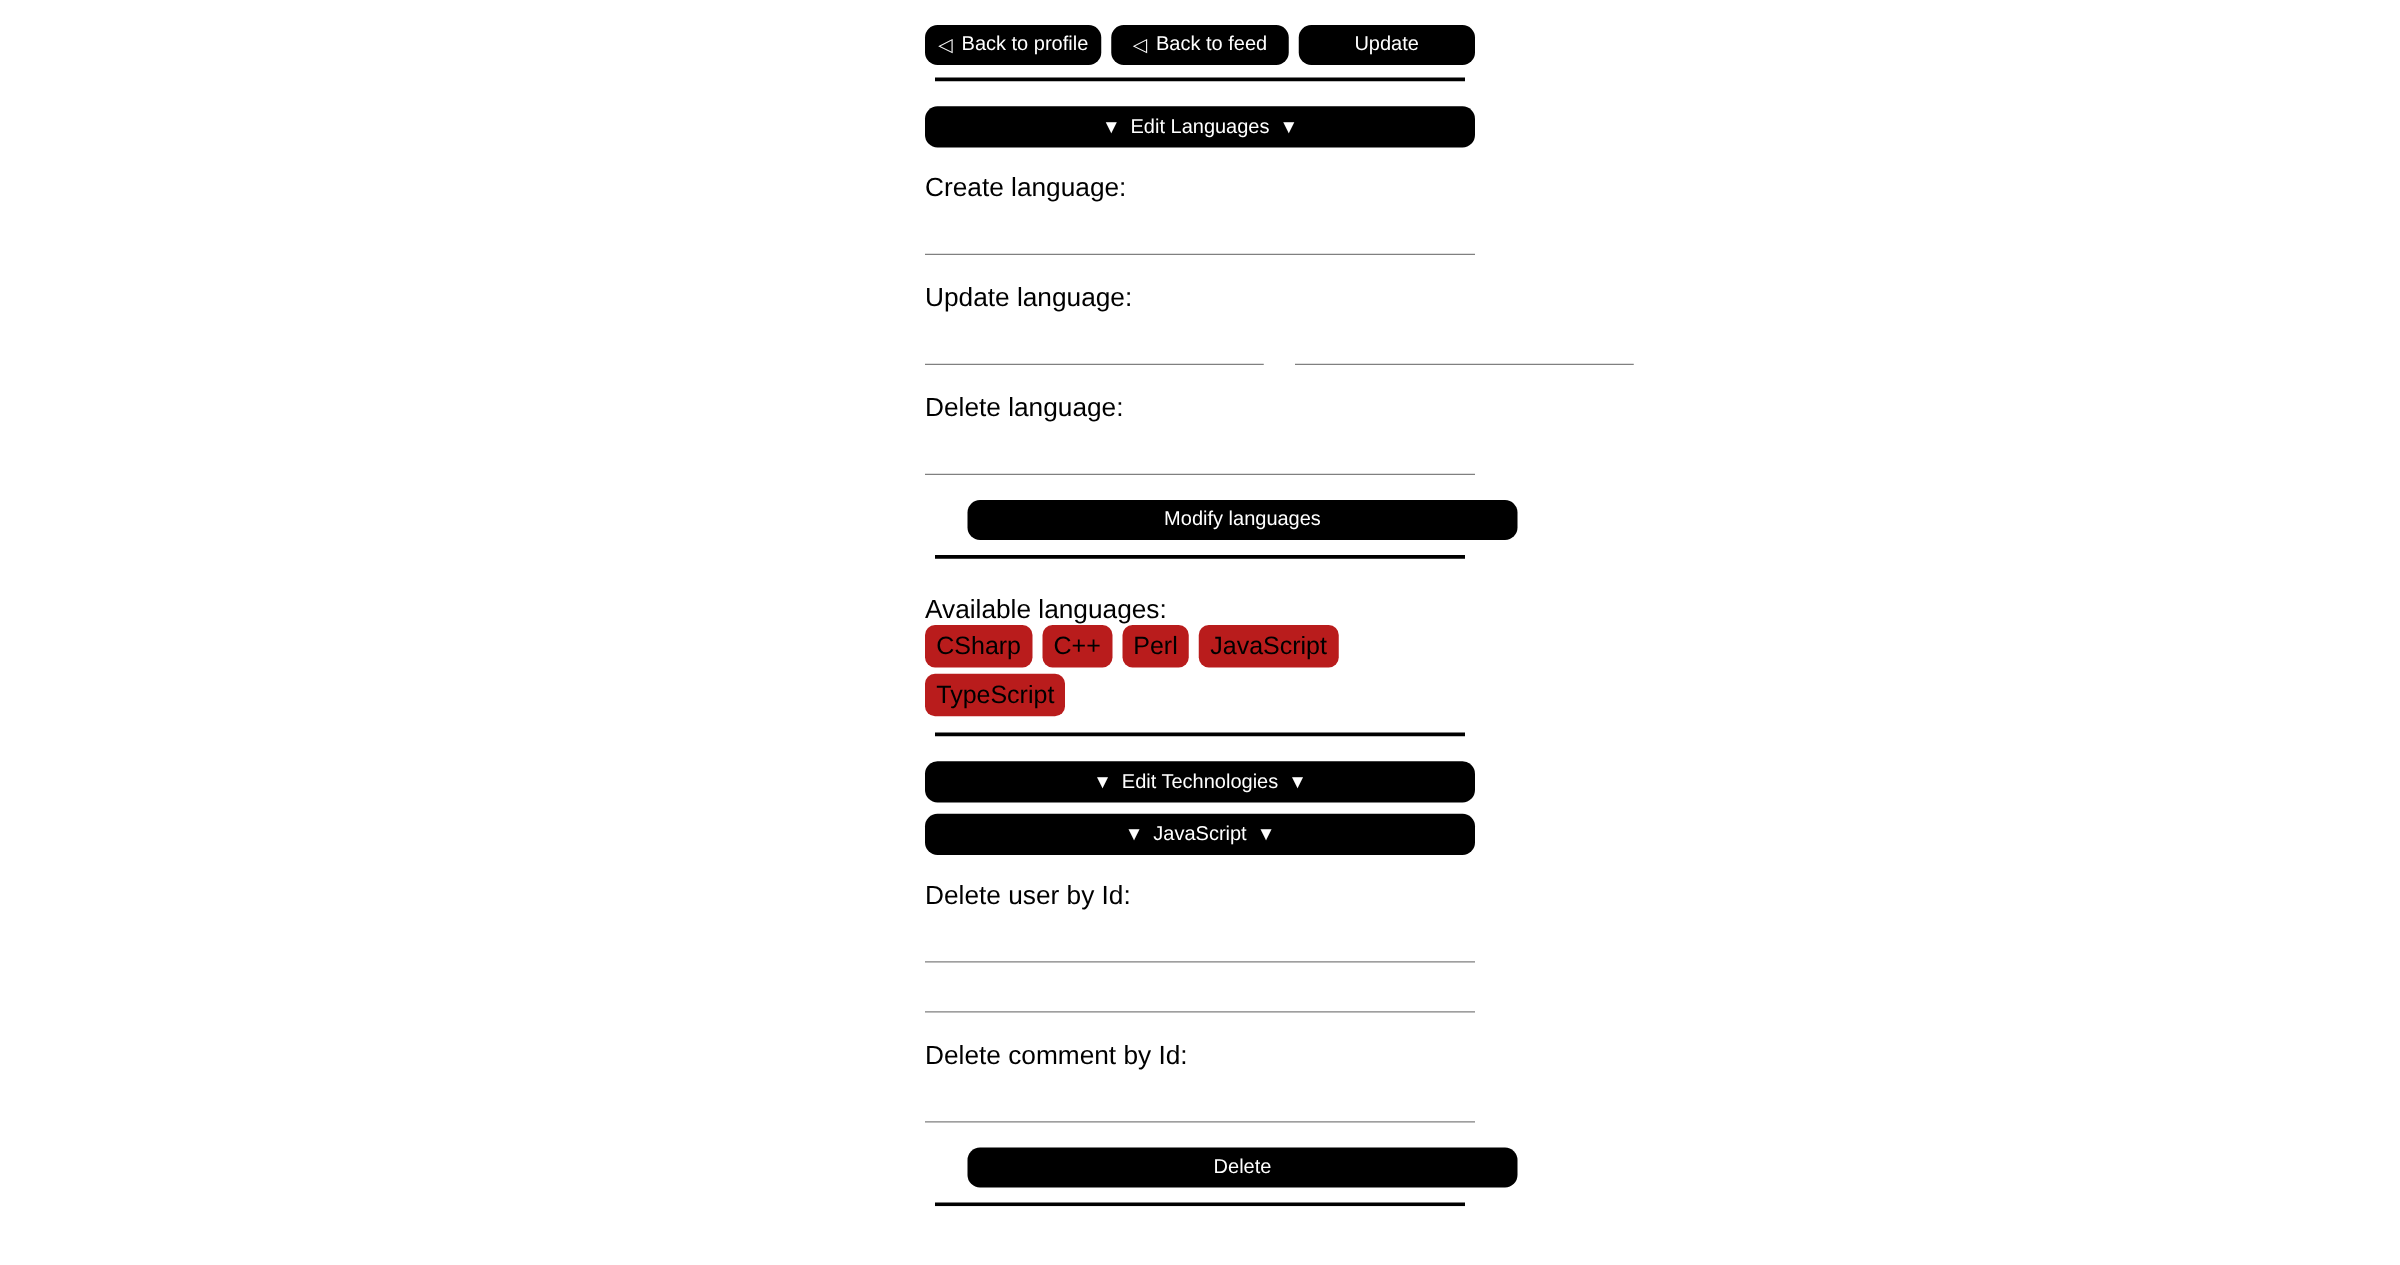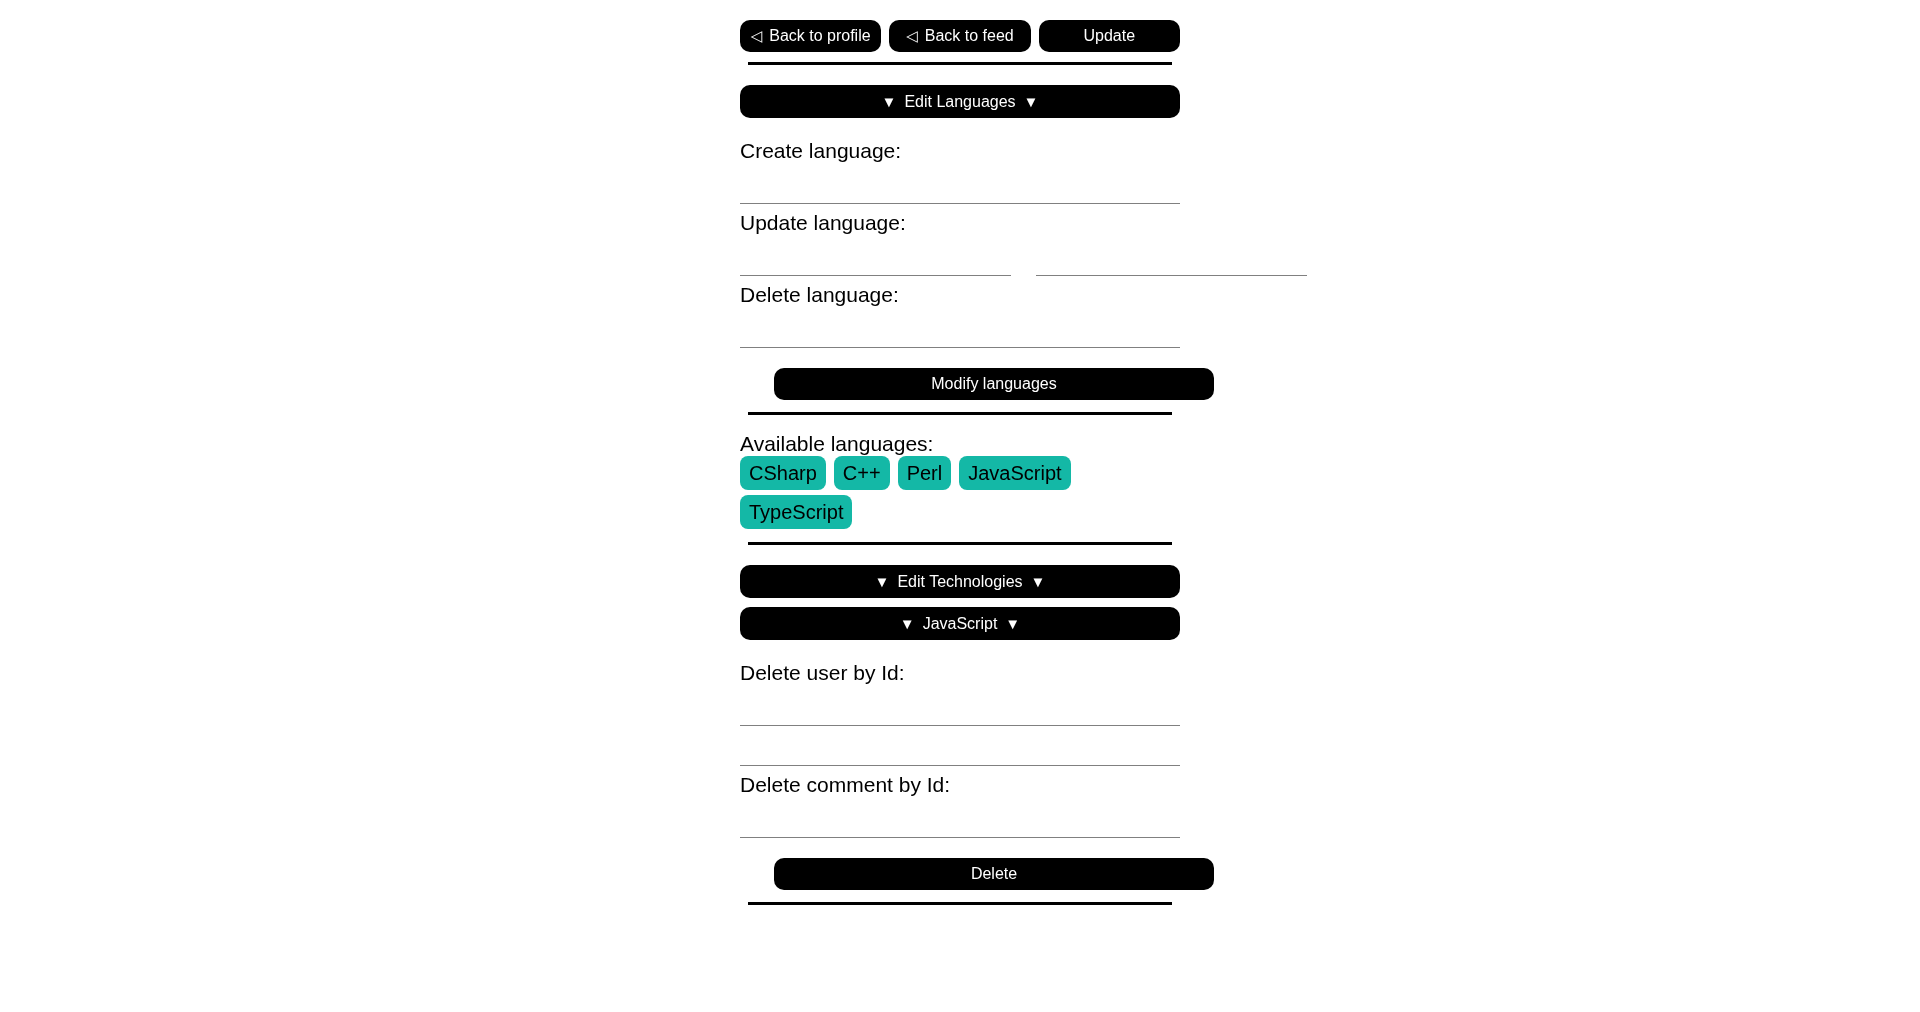--- a/index.html
+++ b/index.html
@@ -45,21 +45,21 @@
   .section-header.tight { margin-top: 9px; }
   hr.thick {
     border: none;
     border-top: 3px solid #000000;
     margin: 10px 8px 0 8px;
   }
   hr.thick.after-btn { margin-top: 12px; }
   hr.thick.after-tags { margin-top: 13px; }
   .field-label {
     display: block;
-    margin-top: 6px;
+    margin-top: 22px;
     font-size: 21px;
     line-height: 26px;
   }
   .field-label.first { margin-top: 20px; }
   .underline-input {
     display: block;
     width: 100%;
     height: 40px;
     border: none;
     border-bottom: 1px solid #808080;
@@ -71,32 +71,32 @@
     outline: none;
   }
   .input-pair {
     display: flex;
     gap: 25px;
   }
   .input-pair .underline-input { flex: 1; width: auto; }
   .modify-btn { margin-top: 20px; margin-left: 34px; }
   .avail-label {
     display: block;
-    margin-top: 18px;
+    margin-top: 30px;
     font-size: 21px;
     line-height: 22px;
   }
   .tags {
     display: flex;
     flex-wrap: wrap;
     gap: 5px 8px;
     margin-top: 1px;
   }
   .tag {
-    background: #14b8a6;
+    background: #b91c1c;
     color: #000000;
     border-radius: 8px;
     height: 34px;
     padding: 12px 9px;
     display: inline-flex;
     align-items: center;
     font-size: 20px;
   }
   .arrow { font-size: 15px; }
 </style>

